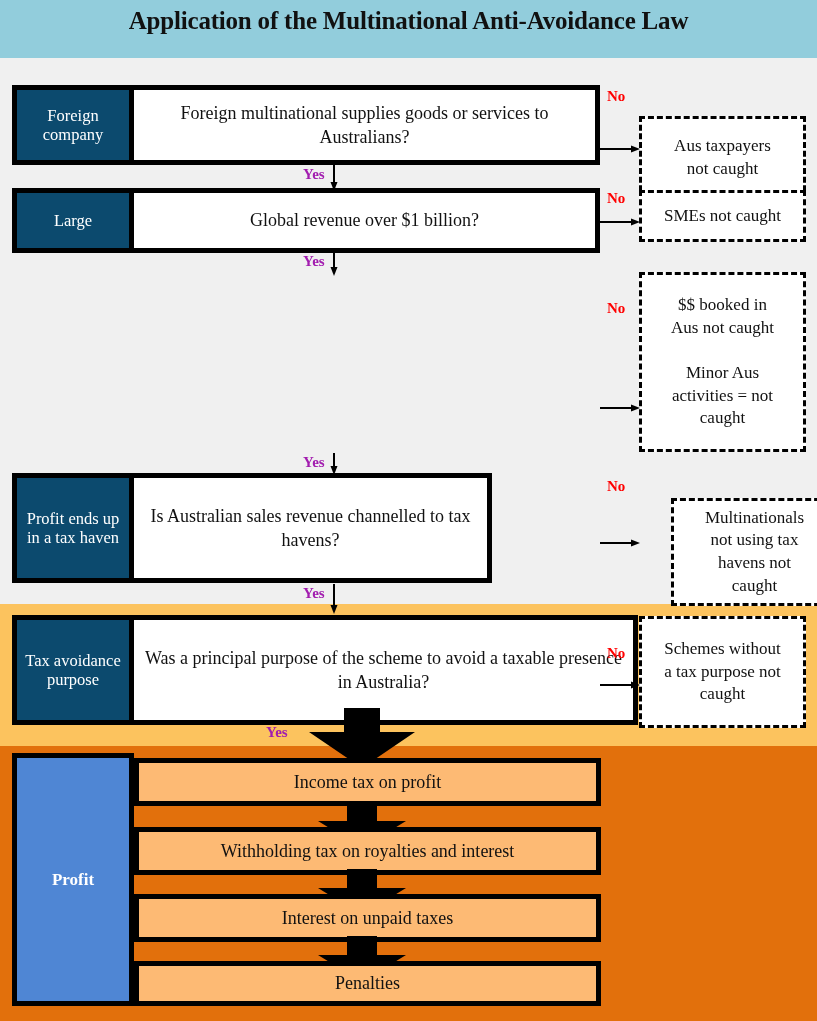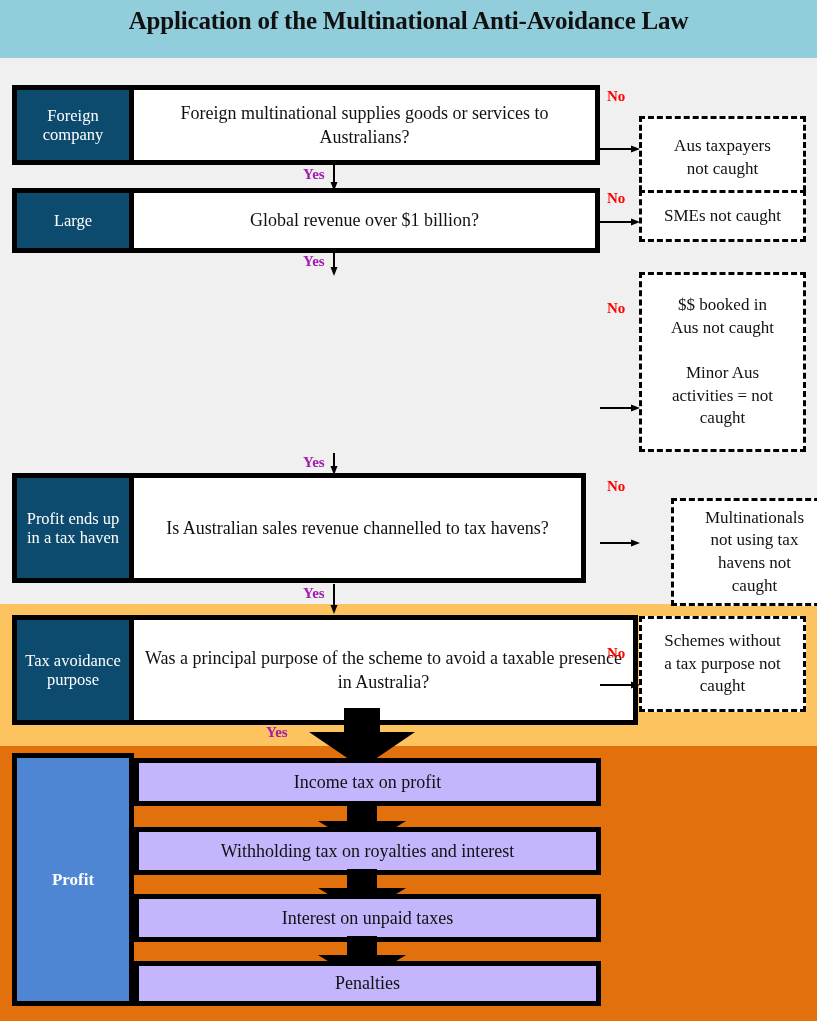--- a/index.html
+++ b/index.html
@@ -78,21 +78,21 @@
   .harrow { position: absolute; height: 9px; }
   
   .varrow { position: absolute; width: 9px; }
 
   
   .blockarrow { position: absolute; }
 
   
   .rbox {
     position: absolute; left: 134px; width: 467px;
-    border: 5px solid #000; background: #c4b5fd;
+    border: 5px solid #000; background: #fdba74;
     display: flex; align-items: center; justify-content: center;
     font-size: 18px; color: #111;
   }
   .resultcat {
     position: absolute; left: 12px; top: 753px;
     width: 122px; height: 253px;
     border: 5px solid #000;
     background: #4f86d4;
     color: #fff; font-weight: bold; font-size: 17px;
     display: flex; align-items: center; justify-content: center;
@@ -153,21 +153,21 @@
   <svg class="harrow" style="top:403px; left:600px; width:40px; height:10px;" viewBox="0 0 40 10">
     <line x1="0" y1="5" x2="33" y2="5" stroke="#000" stroke-width="2"></line>
     <polygon points="40,5 31,1.5 31,8.5" fill="#000"></polygon>
   </svg>
   <div class="yeslabel" style="top:454px; left:303px;">Yes</div>
   <svg class="varrow" style="top:453px; left:329px; width:10px; height:22px;" viewBox="0 0 10 22">
     <line x1="5" y1="0" x2="5" y2="16" stroke="#000" stroke-width="2"></line>
     <polygon points="5,22 1.5,13 8.5,13" fill="#000"></polygon>
   </svg>
 
-  <div class="outer" style="top:473px; height:110px; width:574px;">
+  <div class="outer" style="top:473px; height:110px; width:480px;">
     <div class="cat">Profit ends up in a tax haven</div>
     <div class="q">Is Australian sales revenue channelled to tax havens?</div>
   </div>
   <div class="nolabel" style="top:478px; left:607px;">No</div>
   <div class="outcome" style="top:498px; height:108px;margin-left:32px;">Multinationals
 not using tax
 havens not
 caught</div>
   <svg class="harrow" style="top:538px; left:600px; width:40px; height:10px;" viewBox="0 0 40 10">
     <line x1="0" y1="5" x2="33" y2="5" stroke="#000" stroke-width="2"></line>
@@ -177,21 +177,21 @@
   <svg class="varrow" style="top:584px; left:329px; width:10px; height:30px;" viewBox="0 0 10 30">
     <line x1="5" y1="0" x2="5" y2="23" stroke="#000" stroke-width="2"></line>
     <polygon points="5,30 1.5,21 8.5,21" fill="#000"></polygon>
   </svg>
 
   <div class="outer" style="top:615px; height:110px; width:626px;">
     <div class="cat">Tax avoidance purpose</div>
     <div class="q">Was a principal purpose of the scheme to avoid a taxable presence in Australia?</div>
   </div>
   <div class="nolabel" style="top:645px; left:607px;">No</div>
-  <div class="outcome" style="top:616px; height:96px;">Schemes without
+  <div class="outcome" style="top:616px; height:112px;">Schemes without
 a tax purpose not
 caught</div>
   <svg class="harrow" style="top:680px; left:600px; width:40px; height:10px;" viewBox="0 0 40 10">
     <line x1="0" y1="5" x2="33" y2="5" stroke="#000" stroke-width="2"></line>
     <polygon points="40,5 31,1.5 31,8.5" fill="#000"></polygon>
   </svg>
   <div class="yeslabel" style="top:724px; left:266px;">Yes</div>
 
   <svg class="blockarrow" style="top:708px; left:309px; width:106px; height:60px;" viewBox="0 0 106 60">
     <polygon points="35,0 71,0 71,24 106,24 53,60 0,24 35,24" fill="#000"></polygon>

